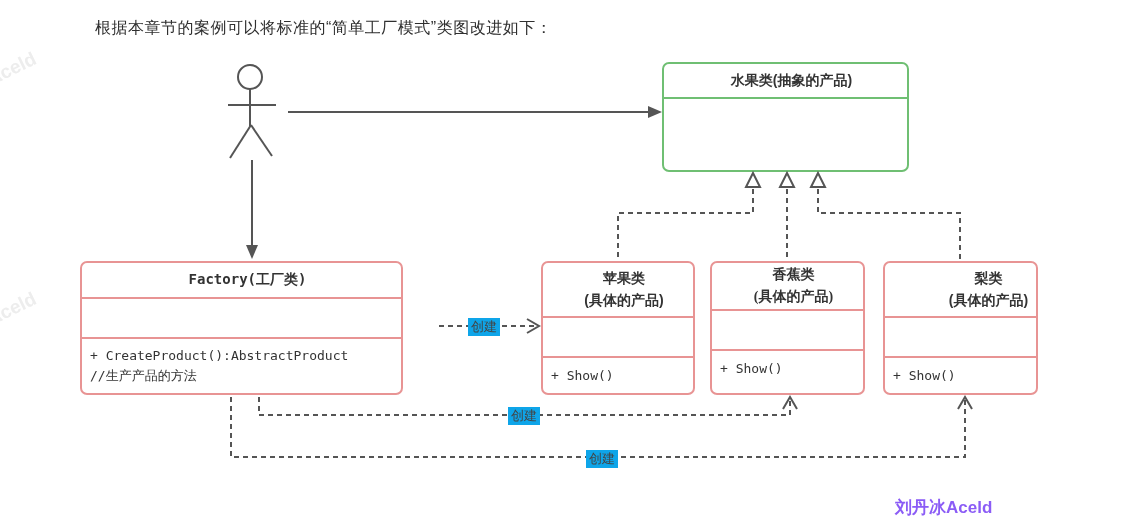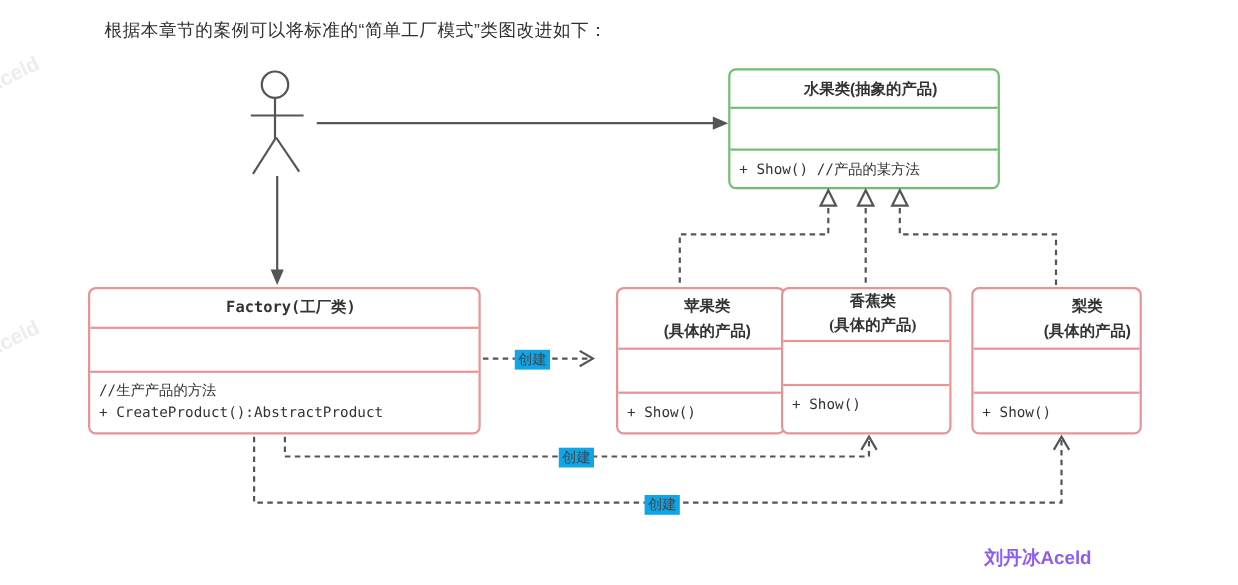--- a/index.html
+++ b/index.html
@@ -52,33 +52,32 @@
   <div class="wm-diagonal" style="left:-14px;top:58px;">Aceld</div>
   <div class="wm-diagonal" style="left:-14px;top:298px;">Aceld</div>
 
   <div class="page-title">根据本章节的案例可以将标准的“简单工厂模式”类图改进如下：</div>
 
   <div class="boxes">
 
     <div class="uml-box green" style="left:662px;top:62px;width:247px;height:110px;">
       <div class="uml-title" style="height:33px;">水果类(抽象的产品)</div>
       <div class="uml-sec" style="height:38px;"></div>
-      <div class="uml-sec uml-methods" style="height:35px;">+ Show() //产品的某方法</div>
     </div>
 
-    <div class="uml-box pink" style="left:80px;top:261px;width:357px;height:134px;">
+    <div class="uml-box pink" style="left:80px;top:261px;width:323px;height:134px;">
       <div class="uml-title mono" style="height:34px;">Factory(工厂类)</div>
       <div class="uml-sec" style="height:40px;"></div>
       <div class="uml-sec uml-methods" style="height:56px;line-height:1.55;">
+        <span>+ CreateProduct():AbstractProduct</span>
         <span>//生产产品的方法</span>
-        <span>+ CreateProduct():AbstractProduct</span>
       </div>
     </div>
 
-    <div class="uml-box pink" style="left:560px;top:261px;width:154px;height:134px;">
+    <div class="uml-box pink" style="left:541px;top:261px;width:154px;height:134px;">
       <div class="uml-title" style="height:53px;line-height:1.55;">
         <span>苹果类</span>
         <span>(具体的产品)</span>
       </div>
       <div class="uml-sec" style="height:40px;"></div>
       <div class="uml-sec uml-methods" style="height:37px;">+ Show()</div>
     </div>
 
     <div class="uml-box pink" style="left:710px;top:261px;width:155px;height:134px;">
       <div class="uml-title" style="height:46px;line-height:1.55;font-family:Liberation Serif, serif;">

